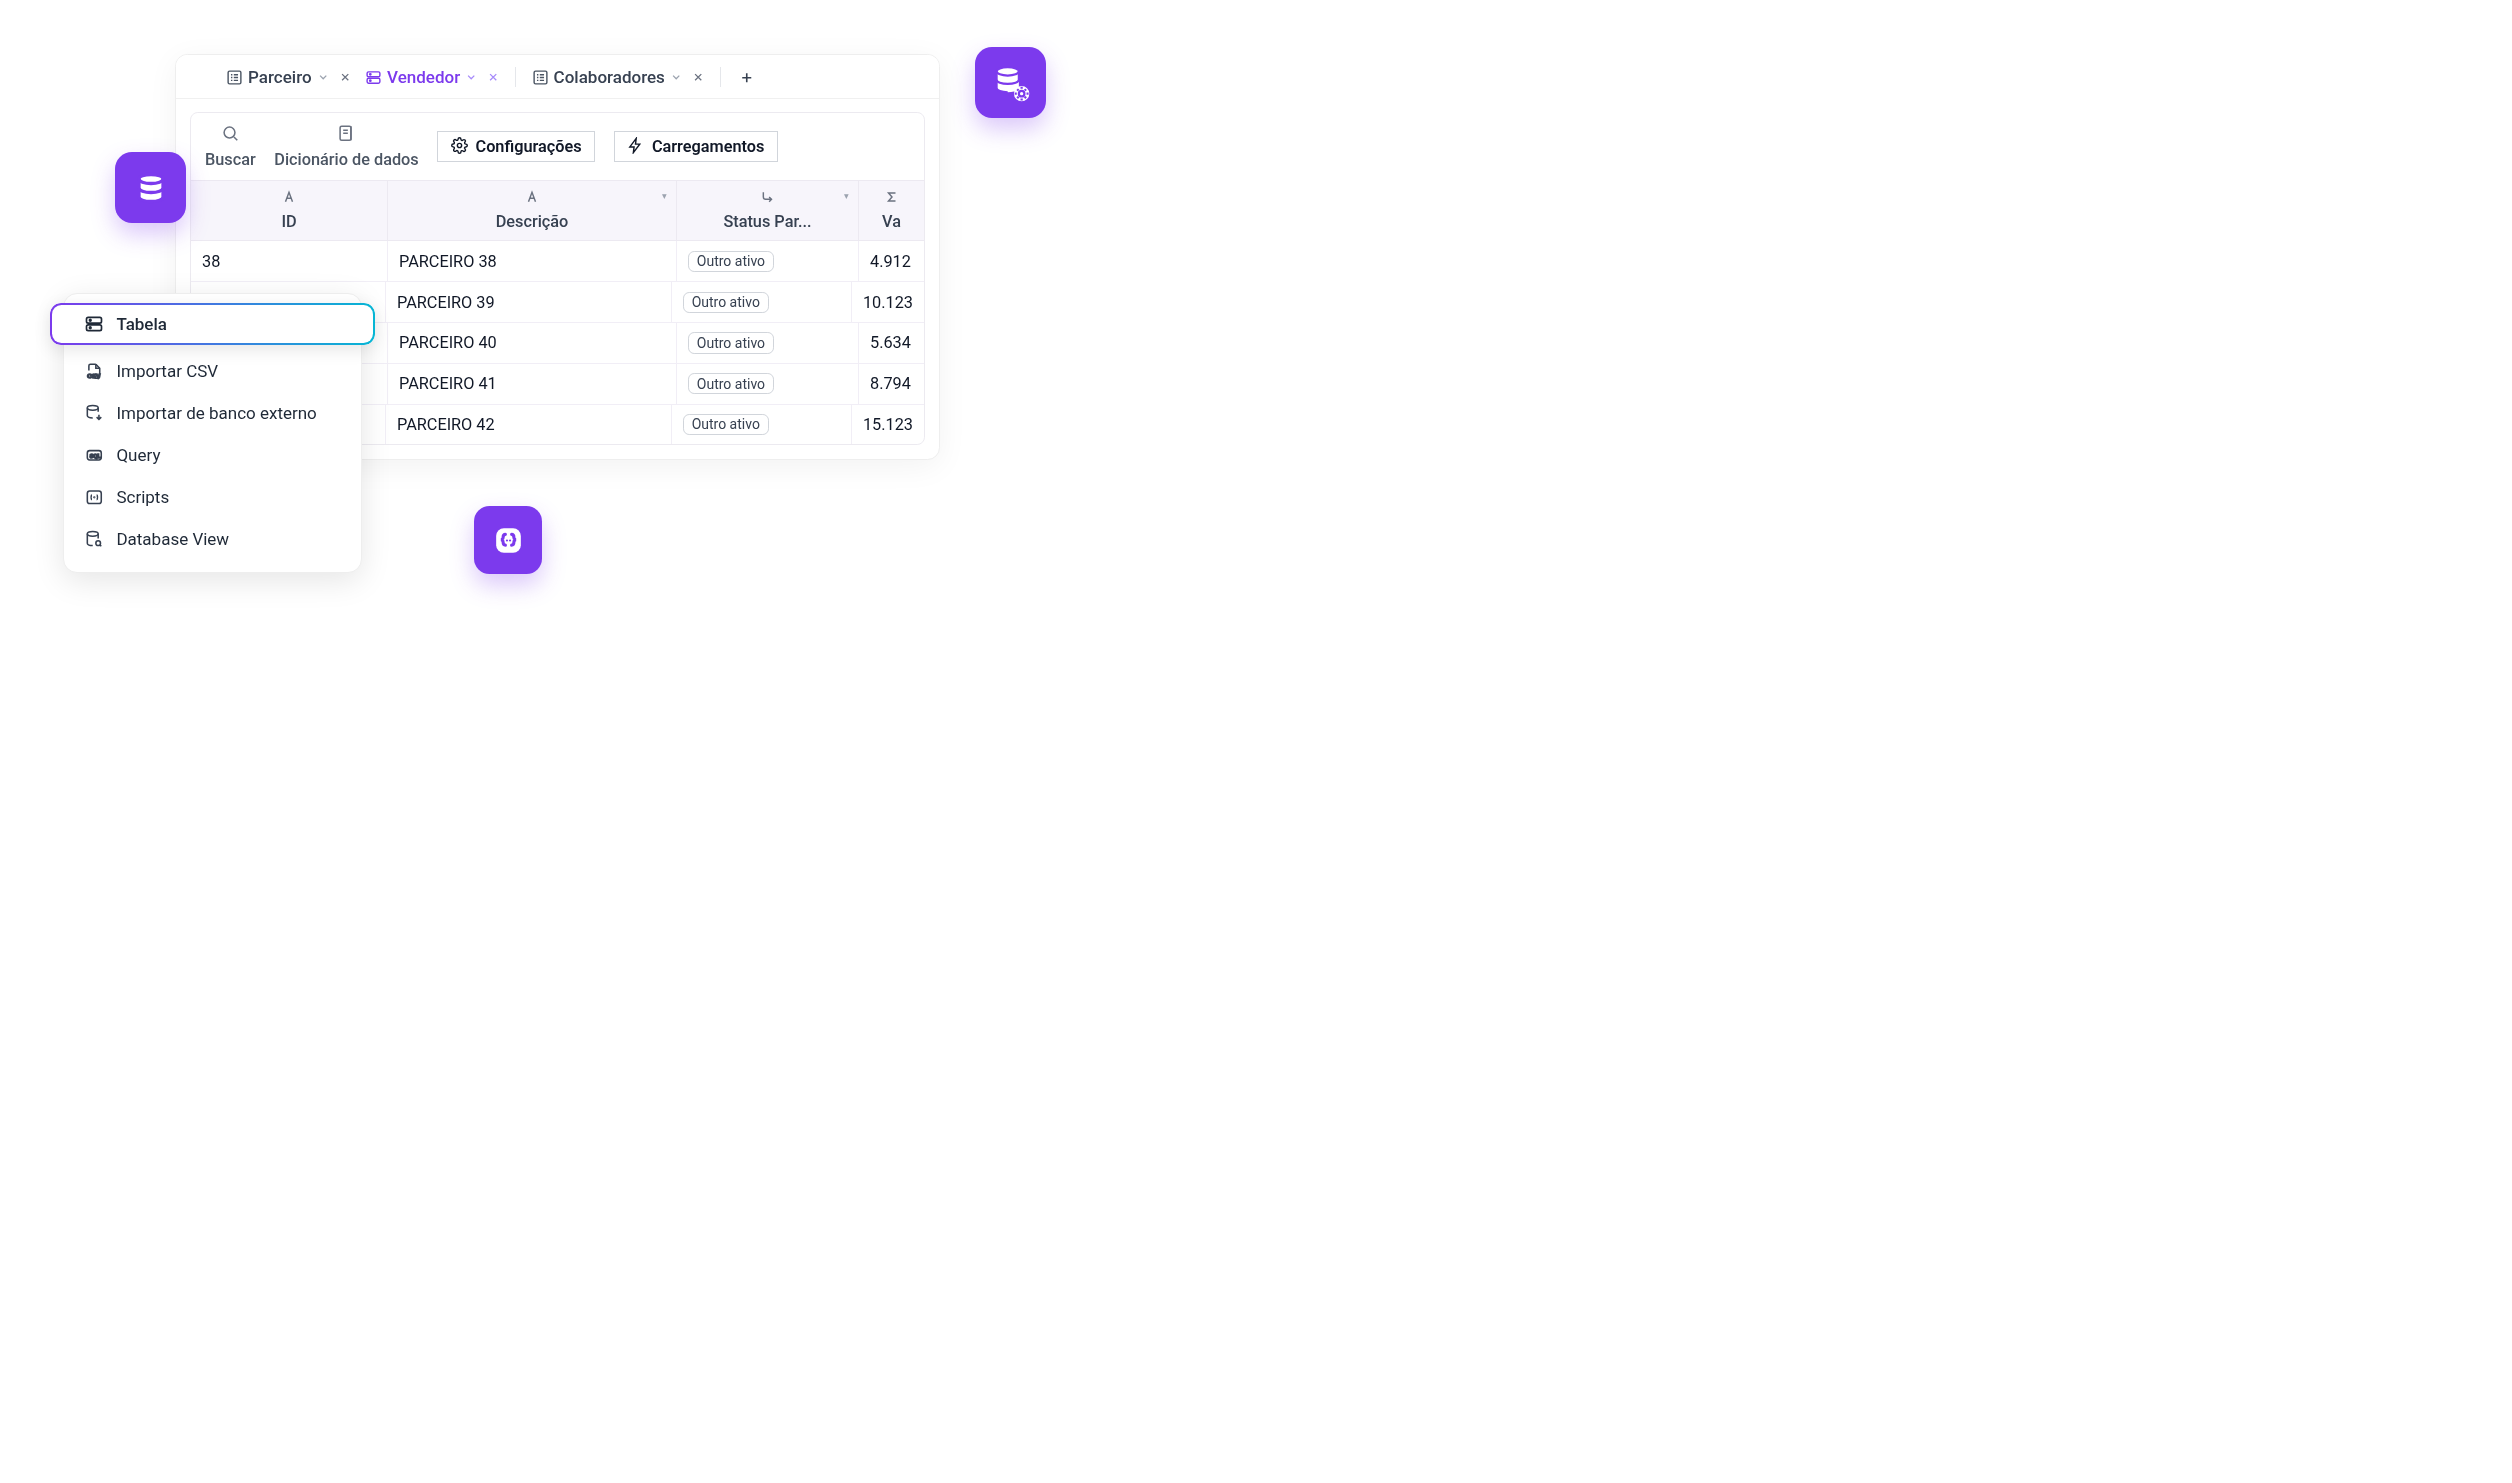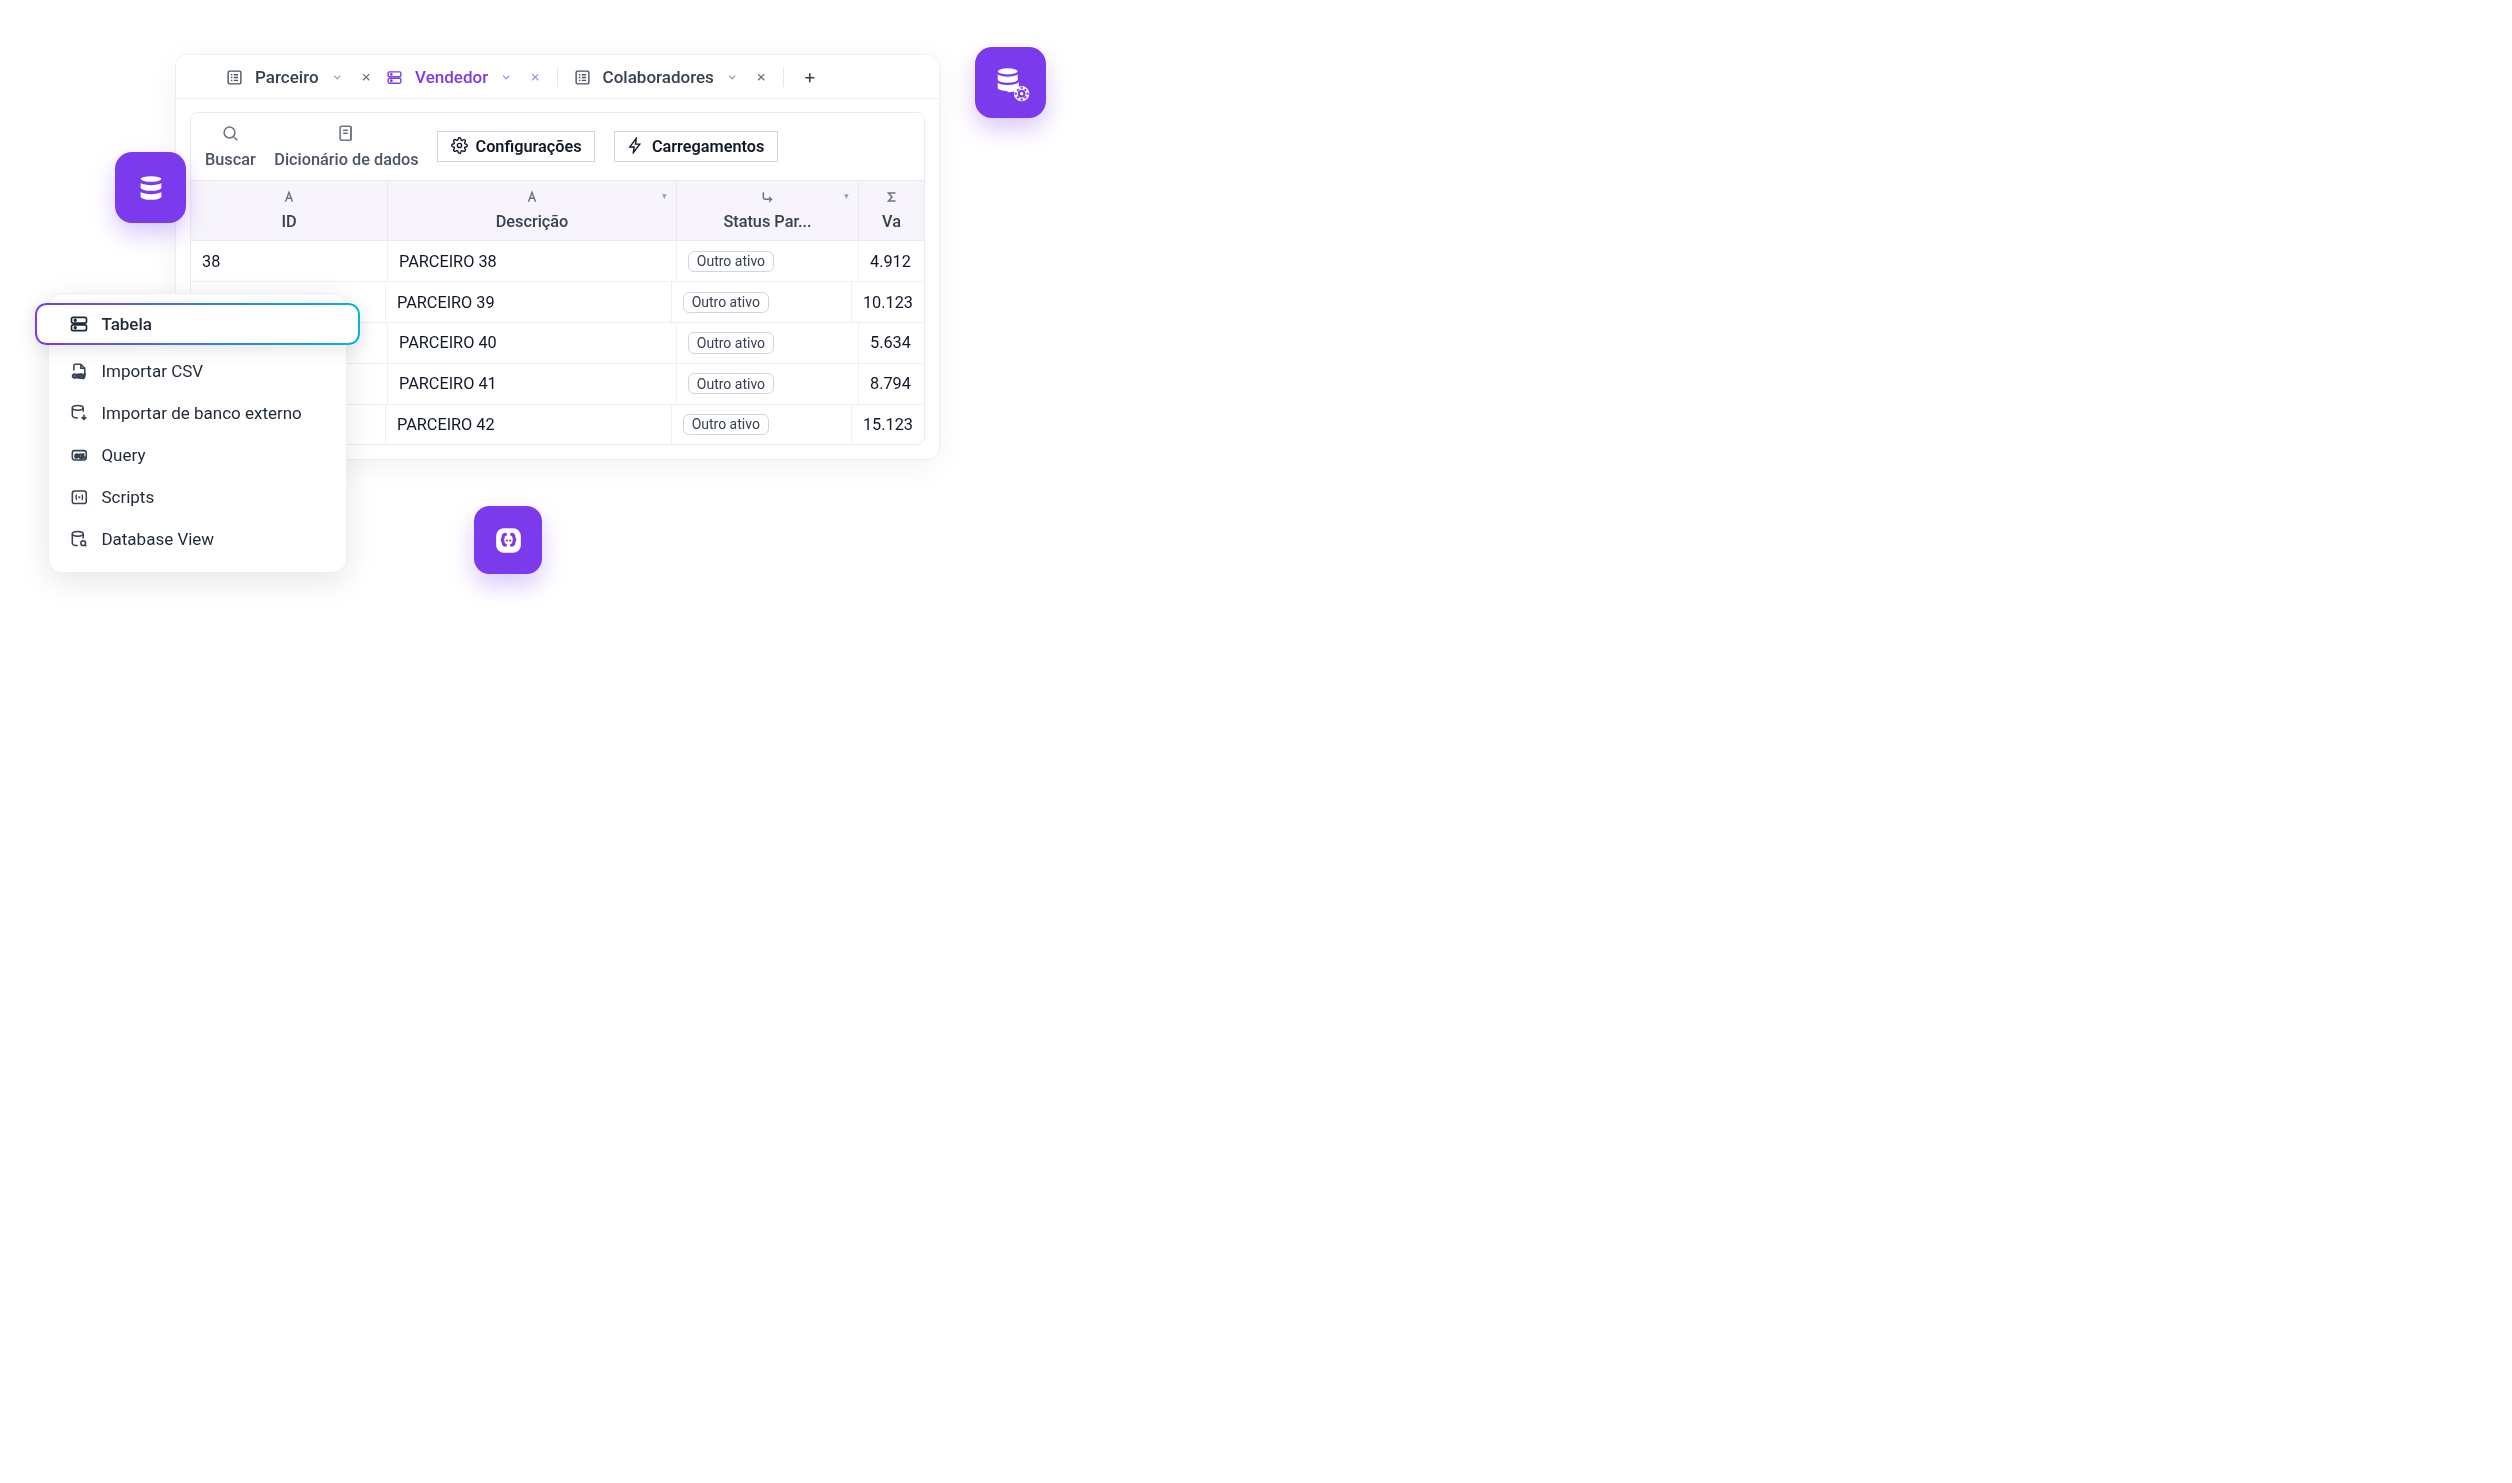--- a/index.html
+++ b/index.html
@@ -30,21 +30,21 @@
     display: flex;
     align-items: center;
     padding: 9.3px 18.6px 7.8px 47px;
     gap: 7.8px;
     border-bottom: 0.8px solid #f0f0f0;
     background: #fff;
   }
   .tab {
     display: flex;
     align-items: center;
-    gap: 12px;
+    gap: 5px;
     padding: 3.1px 3.1px;
     color: #374151;
     font-size: 17px;
     font-weight: 500;
     cursor: pointer;
   }
   .tab .icon { display: inline-flex; }
   .tab.active { color: #7c3aed; }
   .tab .chev { color: #9ca3af; }
   .tab.active .chev { color: #a78bfa; }
@@ -146,21 +146,21 @@
     border-radius: 6.2px;
     padding: 1.6px 7.8px;
     font-size: 14px;
     color: #374151;
     background: #fff;
   }
 
   
   .menu {
     position: absolute;
-    left: 48px;
+    left: 63px;
     top: 293px;
     width: 299px;
     background: #fff;
     border: 0.8px solid #eee;
     border-radius: 14px;
     box-shadow: 0 7.8px 31px rgba(0,0,0,0.10);
     padding: 9.3px 0 12.4px 0;
     z-index: 20;
   }
   .menu-item {

